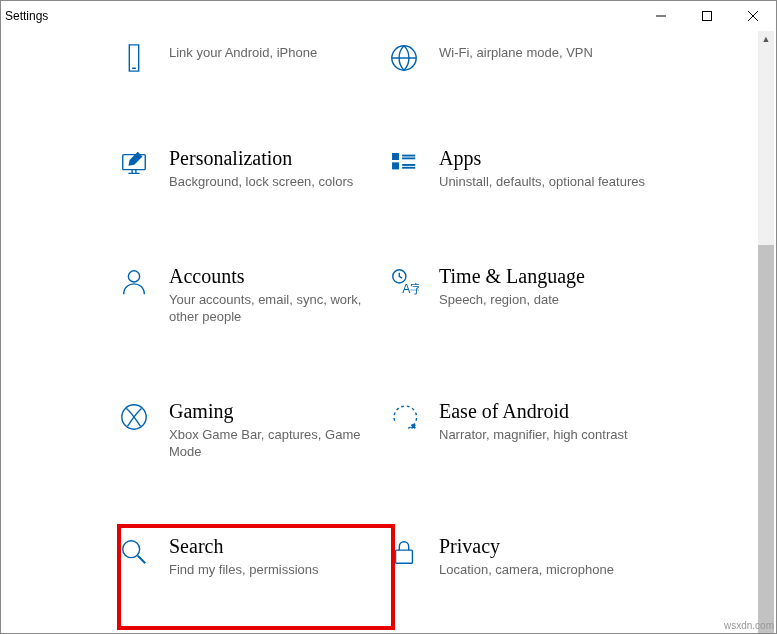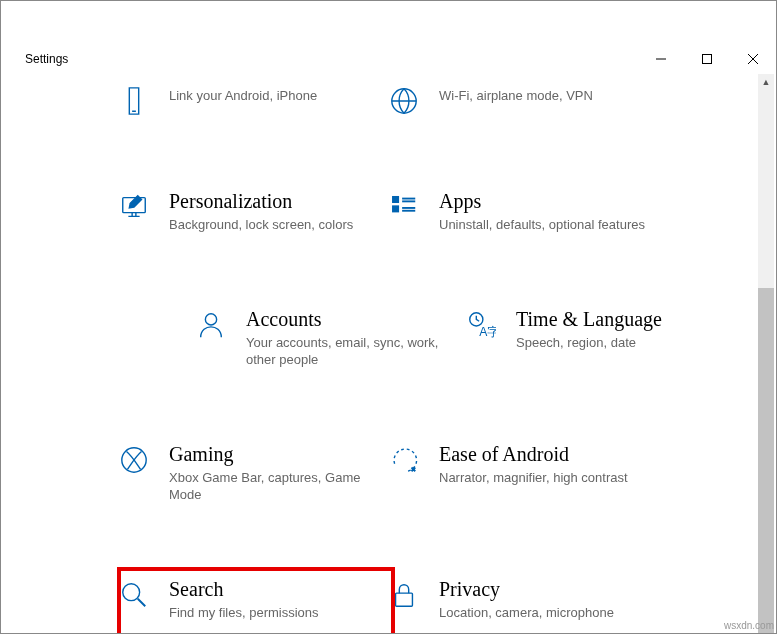--- a/index.html
+++ b/index.html
@@ -9,23 +9,22 @@
       width: 777px;
       height: 634px;
       overflow: hidden;
       position: relative;
       border: 1px solid #888;
     }
     .titlebar {
       height: 30px;
       display: flex;
       align-items: center;
-      padding-left: 24px;
+      padding-left: 4px;
       border-bottom: 0;
-      margin-top: 43px;
     }
     .titlebar-title {
       font-size: 12px;
       color: #000;
     }
     .window-controls {
       margin-left: auto;
       display: flex;
     }
     .window-btn {
@@ -213,21 +212,21 @@
               <line x1="14" y1="20" x2="28" y2="20" stroke-width="2"></line>
             </svg>
         </div>
         <div class="cat-text">
           <div class="cat-title">Apps</div>
           <div class="cat-desc">Uninstall, defaults, optional features</div>
         </div>
       </div>
     </div>
 
-    <div class="row" style="margin-top:38px;justify-content:flex-end;">
+    <div class="row" style="margin-top:38px;">
       <div class="category">
         <div class="cat-icon">
           <svg viewBox="0 0 32 32">
               <circle cx="16" cy="10" r="6"></circle>
               <path d="M5 29 c0-8 6-11 11-11 s11 3 11 11"></path>
             </svg>
         </div>
         <div class="cat-text">
           <div class="cat-title">Accounts</div>
           <div class="cat-desc">Your accounts, email, sync, work, other people</div>

